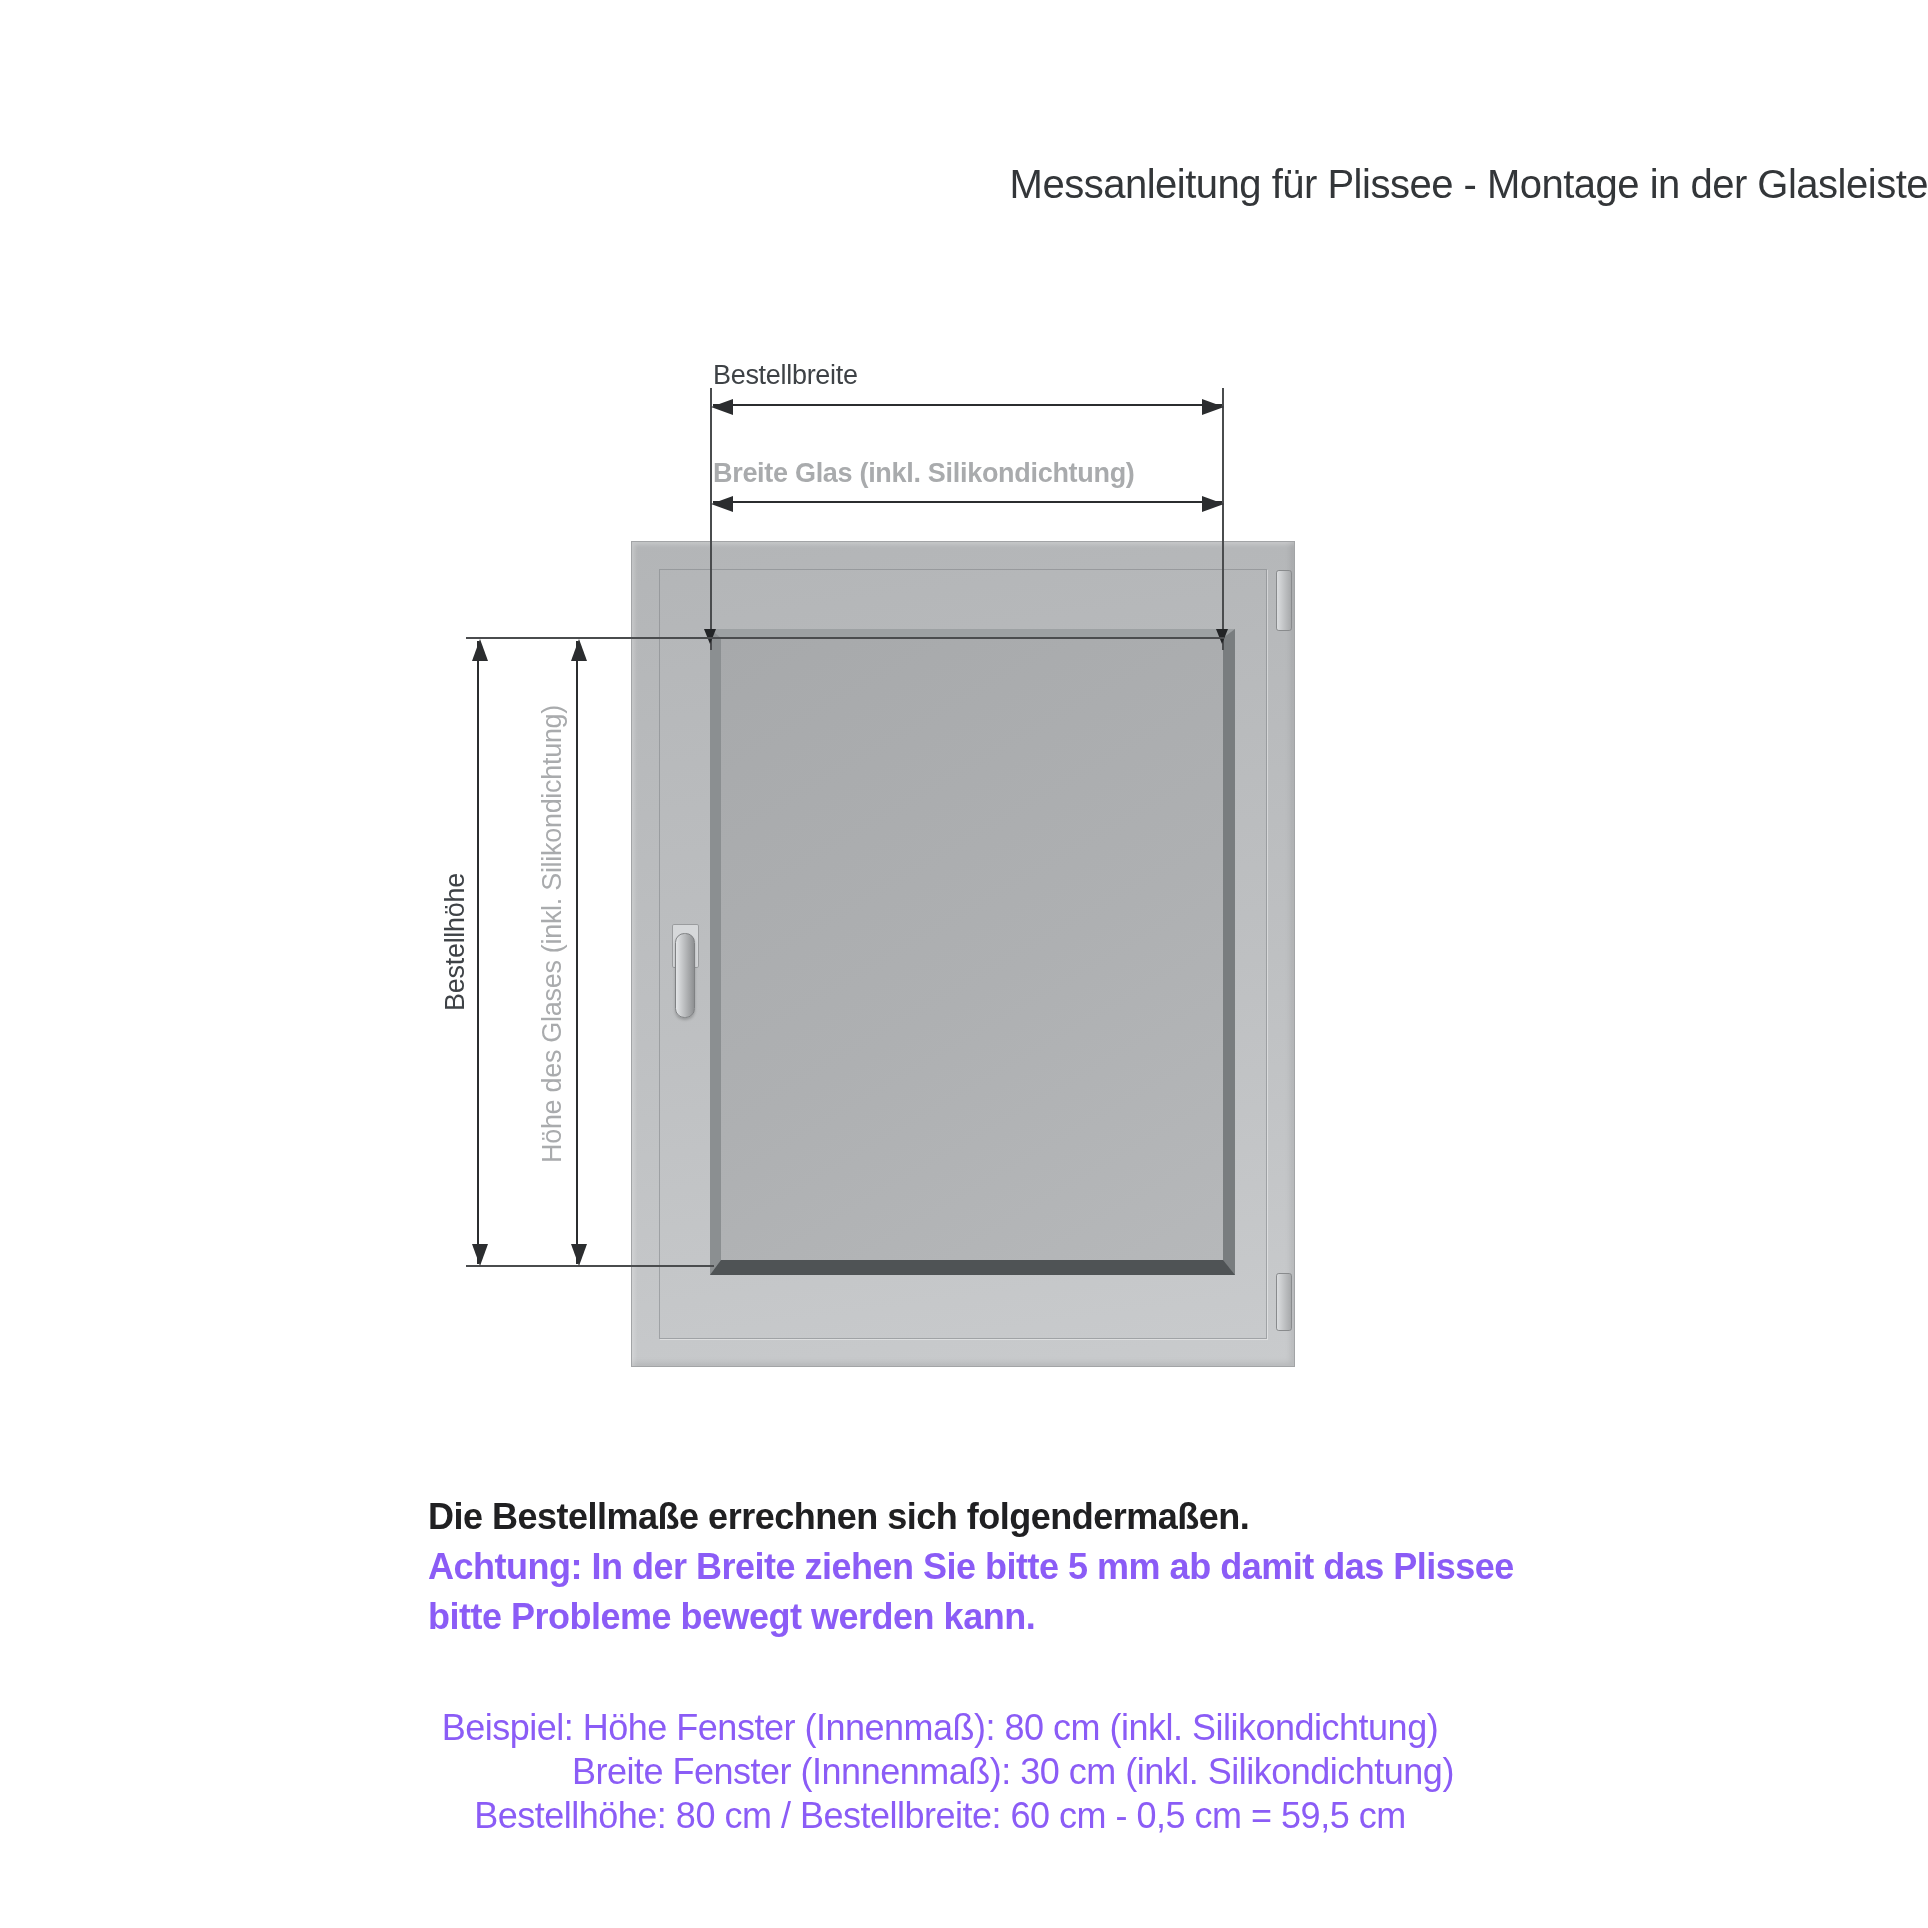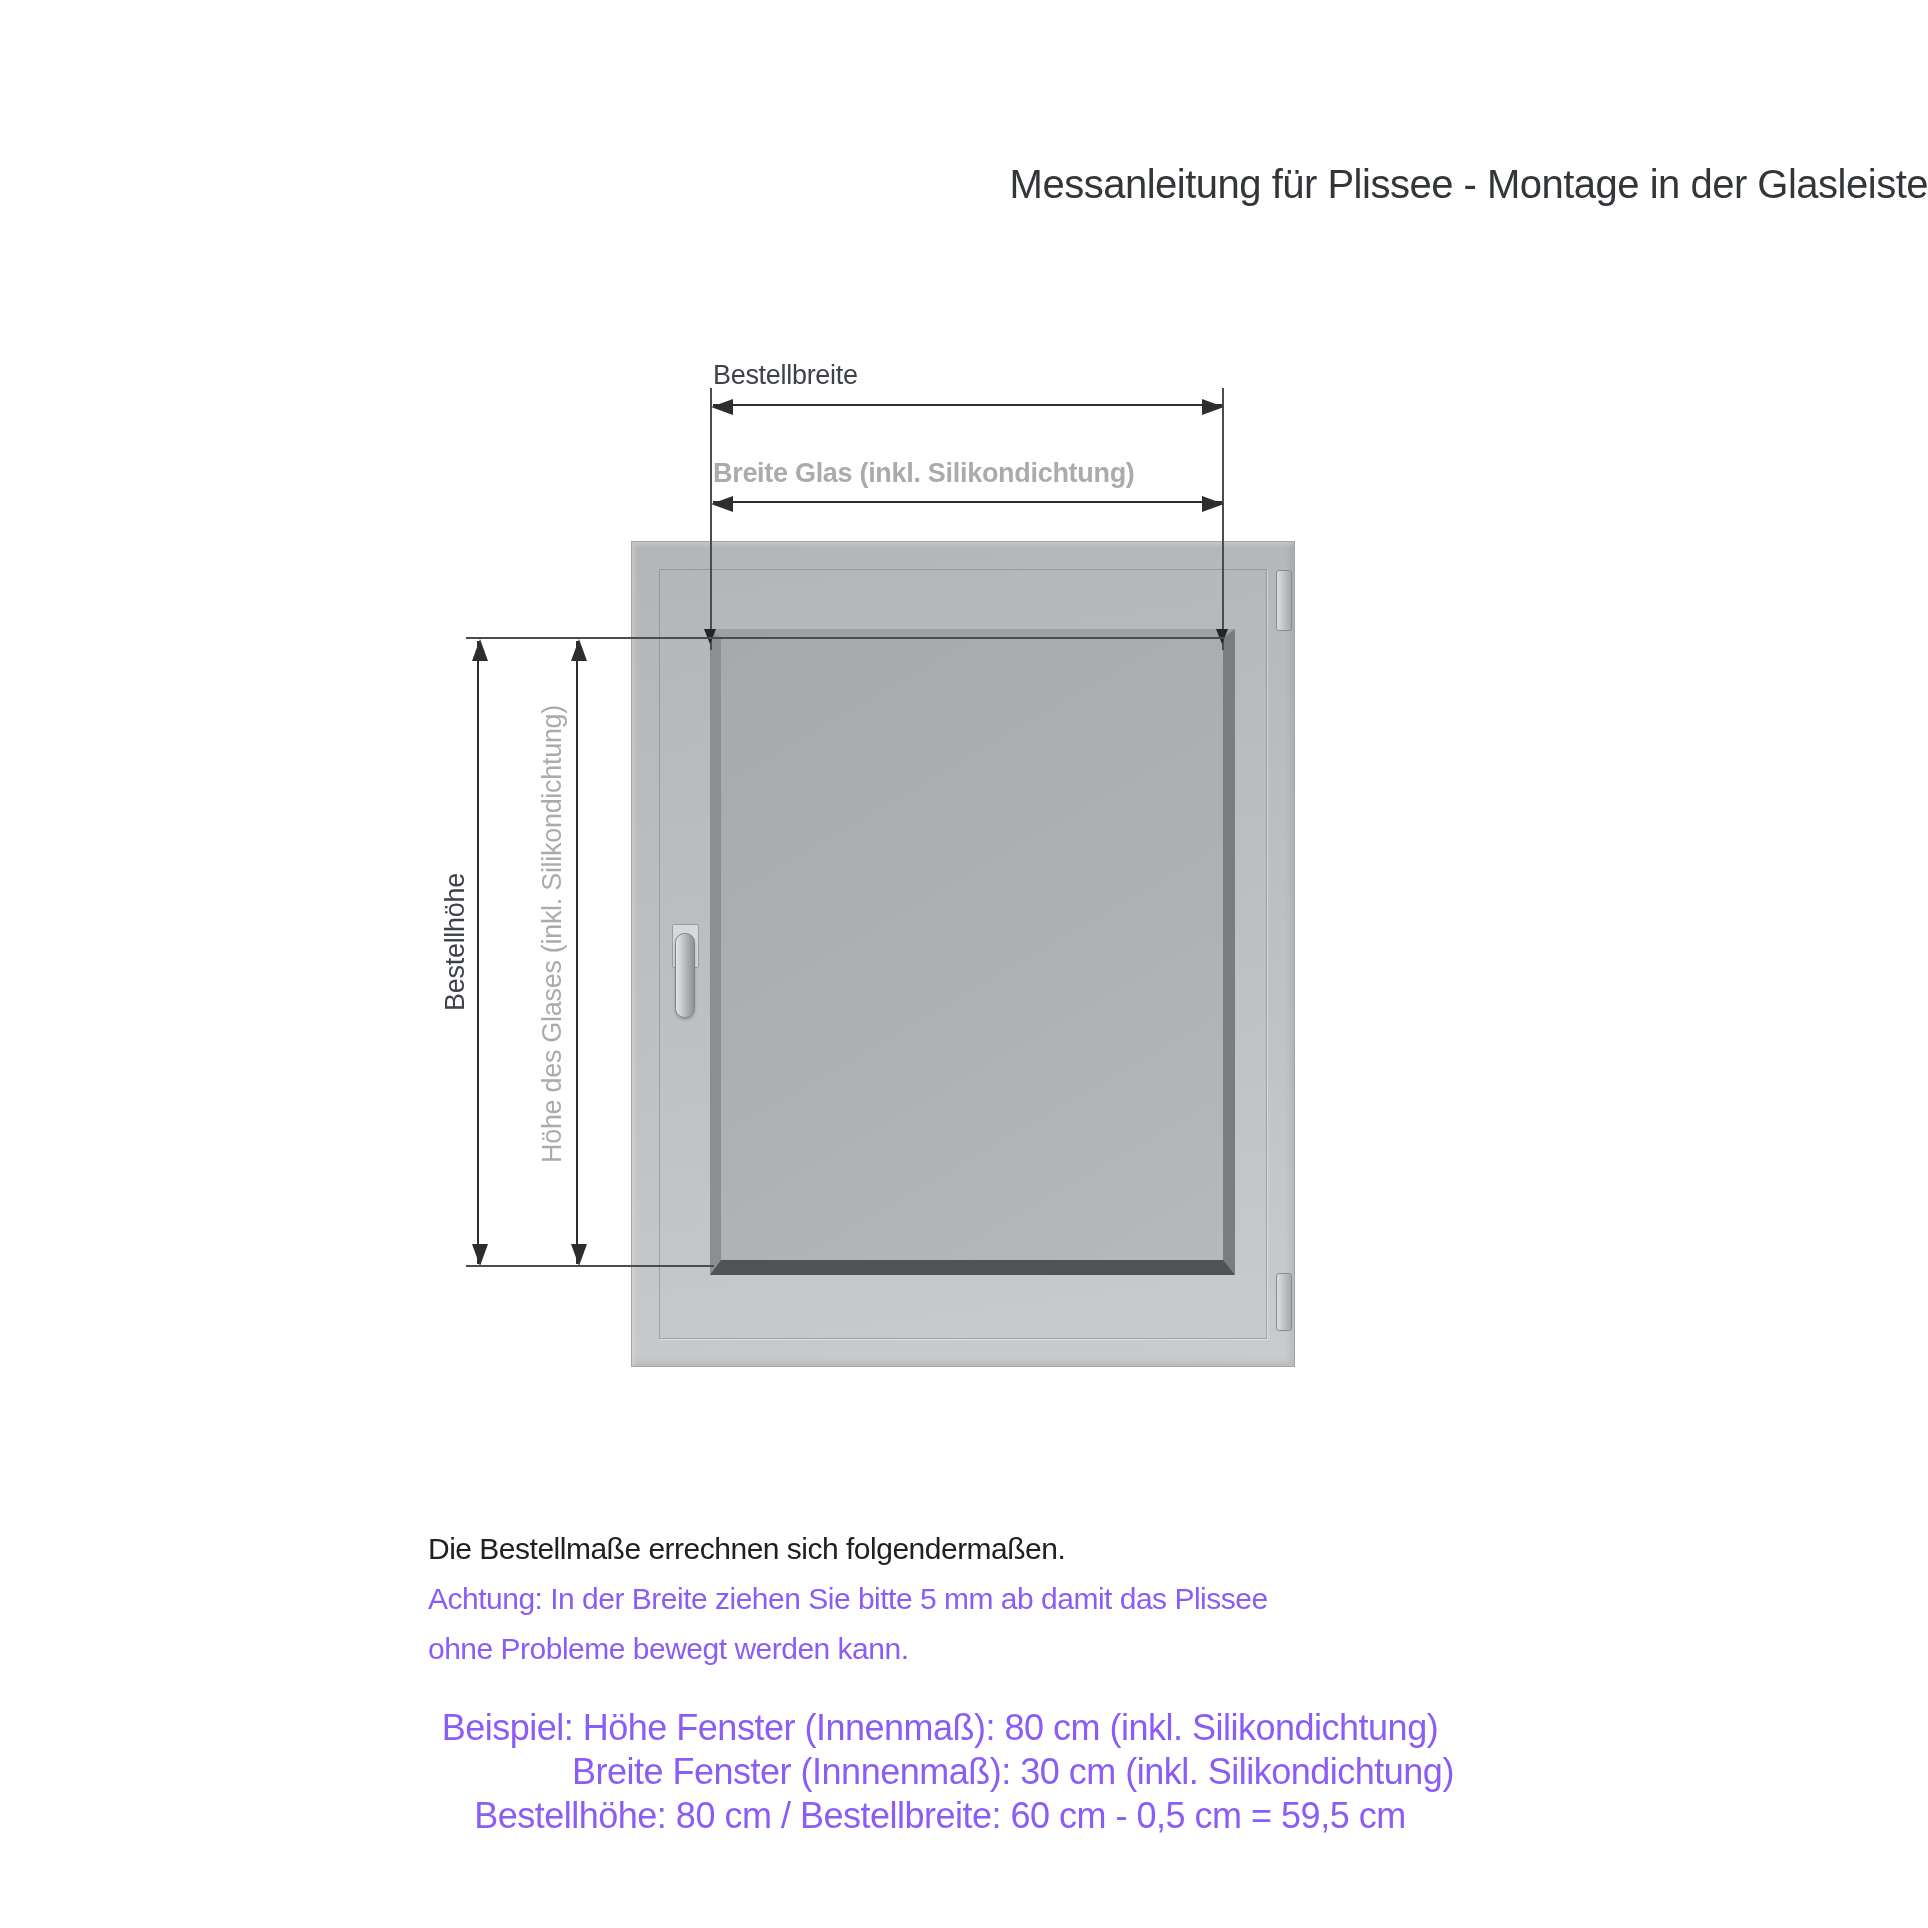--- a/index.html
+++ b/index.html
@@ -91,22 +91,22 @@
   }
   .dim-label-v {
     position:absolute; white-space:nowrap; font-size:27px; letter-spacing:-0.3px;
     transform:translate(-50%,-50%) rotate(-90deg);
   }
   .lbl-dark  { color:#3e4246; }
   .lbl-light { color:#a9abad; }
 
   
   .instructions {
-    position:absolute; left:428px; top:1524px;
-    font-size:30px; line-height:50px; letter-spacing:-0.5px; color:#202022;
+    position:absolute; left:428px; top:1492px;
+    font-size:36px; line-height:50px; letter-spacing:-0.5px; color:#202022;font-weight:bold;
   }
   .warning { color:#8b5cf6; }
   .example {
     position:absolute; left:426px; top:1706px;
     font-size:36px; line-height:44px; letter-spacing:-0.5px; color:#8b5cf6;text-align:center;
   }
   .example .indent { padding-left:146px; }
 </style>
 </head>
 <body>
@@ -140,21 +140,21 @@
 
   <div class="dim-v" style="left:477px; top:641px; height:623px;"></div>
   <div class="dim-v" style="left:576px; top:641px; height:623px;"></div>
 
   <div class="dim-label-v lbl-dark" style="left:455px; top:942px;">Bestellhöhe</div>
   <div class="dim-label-v lbl-light" style="left:552px; top:934px;">Höhe des Glases (inkl. Silikondichtung)</div>
 
   <div class="instructions">
     <div>Die Bestellmaße errechnen sich folgendermaßen.</div>
     <div class="warning">Achtung: In der Breite ziehen Sie bitte 5 mm ab damit das Plissee</div>
-    <div class="warning">ohne Probleme bewegt werden kann.</div>
+    <div class="warning">bitte Probleme bewegt werden kann.</div>
   </div>
 
   <div class="example">
     <div>Beispiel: Höhe Fenster (Innenmaß): 80 cm (inkl. Silikondichtung)</div>
     <div class="indent">Breite Fenster (Innnenmaß): 30 cm  (inkl. Silikondichtung)</div>
     <div>Bestellhöhe: 80 cm / Bestellbreite: 60 cm  - 0,5 cm = 59,5 cm</div>
   </div>
 
 </div>
 

